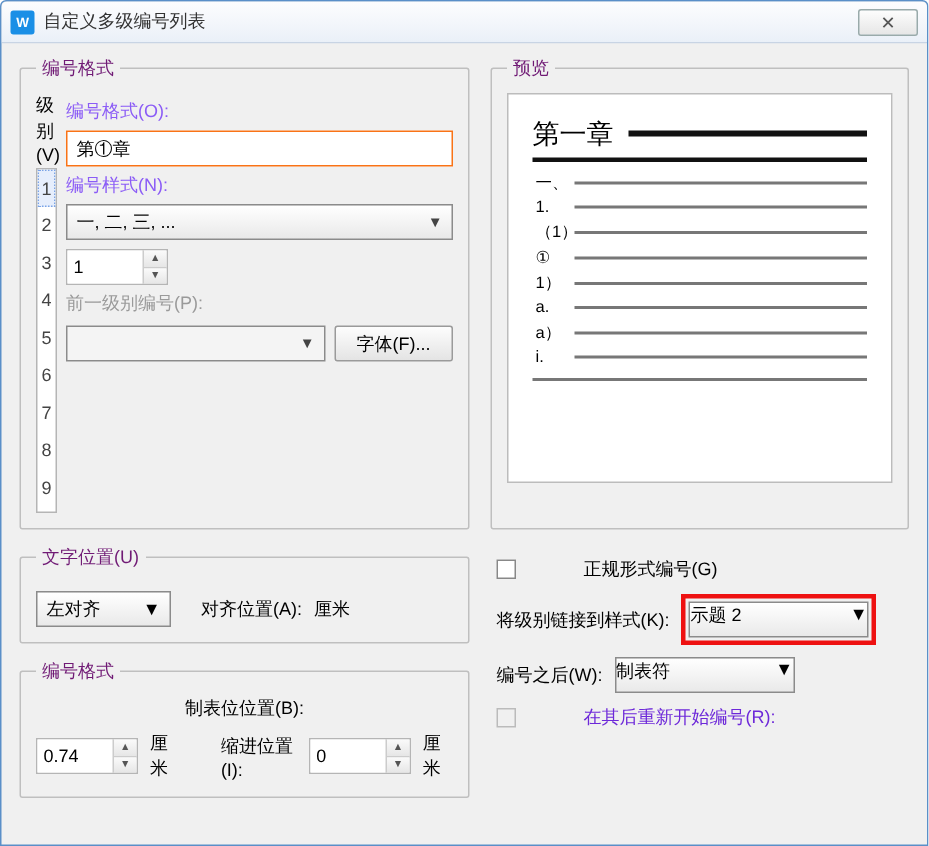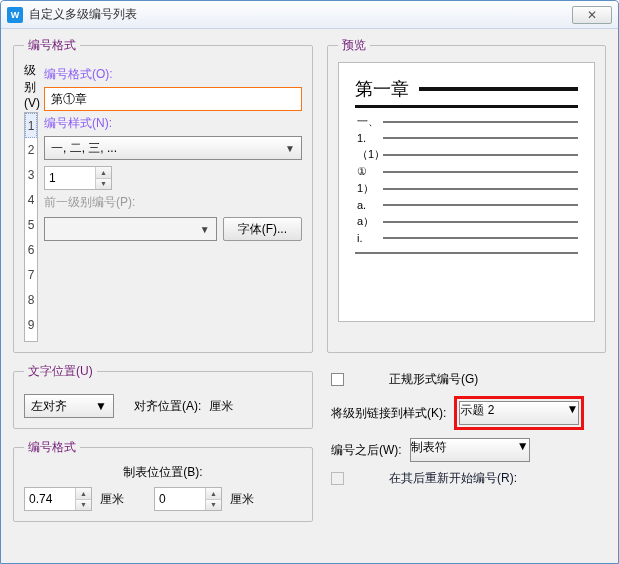--- a/index.html
+++ b/index.html
@@ -45,21 +45,21 @@
   .btn-row .left { margin-right:auto; }
   .lower { display:flex; gap:18px; }
   .lower-left { flex:0 0 300px; }
   .lower-right { flex:1; }
   .inline-label { display:inline-block; }
   .unit { margin-left:2px; }
   .combo-sm { width:90px; height:24px; border:1px solid #8b8b8b; background:linear-gradient(#fff,#e9e9e9); display:inline-flex; align-items:center; justify-content:space-between; padding:0 6px; }
   .checkbox { width:13px; height:13px; border:1px solid #888; background:#fff; display:inline-block; vertical-align:middle; margin-right:4px;}
   .checkbox.disabled{background:#f0f0f0; border-color:#bbb;}
   .chk-label{vertical-align:middle;margin-left:33px;}
-  .chk-label.disabled{color:#0f172a;}
+  .chk-label.disabled{color:#6d28d9;}
   .red-highlight { border: 3px solid #e11; padding:2px; display:inline-flex; }
   .link-combo { width:120px; height:24px; border:1px solid #8b8b8b; background:linear-gradient(#fff,#e9e9e9); display:inline-flex; justify-content:space-between; padding:0 0;}
   .rhs-row { display:flex; align-items:center; gap:8px; margin:8px 0; }
 </style>
 </head>
 <body>
 
 <div class="window">
   <div class="titlebar">
     <div class="app-icon">W</div>
@@ -189,20 +189,21 @@
           <div class="row">
             <span class="spin">
               <input value="0.74" style="">
               <span class="btns">
                   <span>▲</span>
                   <span>▼</span>
                 </span>
             </span>
             <span class="unit">厘米</span>
             <span style="width:18px;"></span>
+            <span>缩进位置(I):</span>
             <span class="spin">
               <input value="0" style="">
               <span class="btns">
                   <span>▲</span>
                   <span>▼</span>
                 </span>
             </span>
             <span class="unit">厘米</span>
           </div>
         </fieldset>

